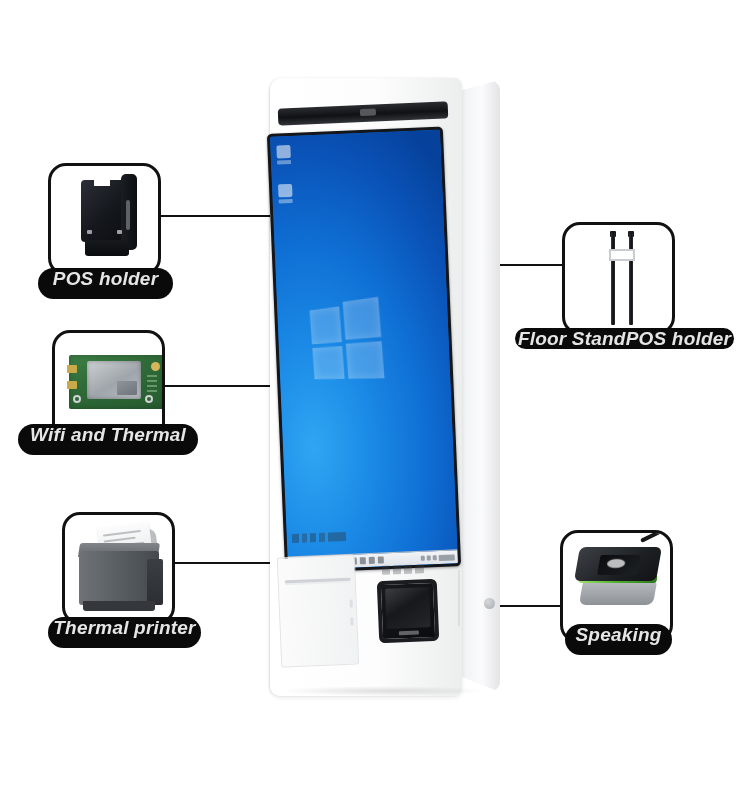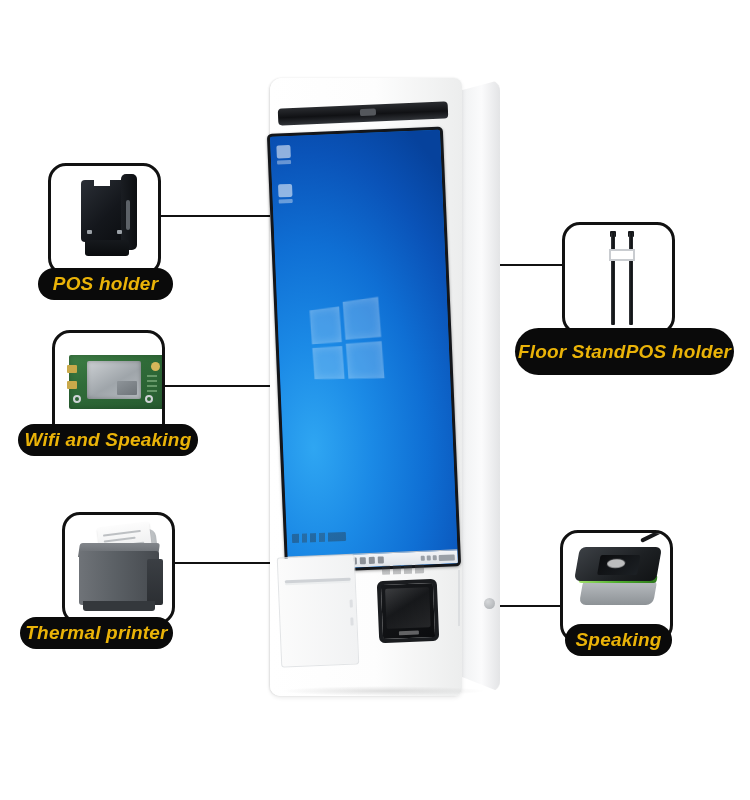--- a/index.html
+++ b/index.html
@@ -37,31 +37,31 @@
   .callout-art {
     position: absolute;
     inset: 0;
   }
 
   
   .label-pill {
     position: absolute;
     background: #0a0a0a;
     border-radius: 999px;
-    color: #eab308;
+    color: #e5e5e5;
     font-weight: bold;
     font-style: italic;
     font-size: 19px;
     letter-spacing: 0.2px;
     display: flex;
-    align-items: center;
+    align-items: flex-start;
     justify-content: center;
     white-space: nowrap;
     box-sizing: border-box;
-    padding: 16px 14px;
+    padding: 0 14px;
   }
 
   
   #kiosk {
     position: absolute;
     left: 262px;
     top: 78px;
     width: 240px;
     height: 618px;
   }
@@ -671,52 +671,52 @@
         <div class="pad" style="left:4px; top:40px;"></div>
         <div class="pad" style="left:76px; top:40px;"></div>
         <div class="trace" style="top:20px;"></div>
         <div class="trace" style="top:25px;"></div>
         <div class="trace" style="top:30px;"></div>
         <div class="trace" style="top:35px;"></div>
       </div>
     </div>
   </div>
   <div class="label-pill" style="left:18px; top:424px; width:180px; height:31px;">
-    <span>Wifi and Speaking</span>
+    <span>Wifi and Thermal</span>
   </div>
 
   <div class="callout-box" style="left:62px; top:512px; width:113px; height:113px;">
     <div class="callout-art prn-art">
       <div class="roll"></div>
       <div class="paper">
         <div class="paper-line" style="top:7px;  width:38px;"></div>
         <div class="paper-line" style="top:13px; width:32px;"></div>
         <div class="paper-line" style="top:19px; width:40px;"></div>
         <div class="paper-line" style="top:25px; width:28px;"></div>
       </div>
       <div class="top"></div>
       <div class="body"></div>
       <div class="side"></div>
       <div class="foot"></div>
     </div>
   </div>
-  <div class="label-pill" style="left:20px; top:617px; width:153px; height:31px;">
+  <div class="label-pill" style="left:48px; top:617px; width:153px; height:31px;">
     <span>Thermal printer</span>
   </div>
 
   <div class="callout-box" style="left:562px; top:222px; width:113px; height:113px;">
     <div class="callout-art stand-art">
       <div class="cap" style="left:45px;"></div>
       <div class="cap" style="left:63px;"></div>
       <div class="pole pole-l"></div>
       <div class="pole pole-r"></div>
       <div class="brace"></div>
     </div>
   </div>
-  <div class="label-pill" style="left:515px; top:328px; width:219px; height:47px;">
+  <div class="label-pill" style="left:515px; top:328px; width:219px; height:21px;">
     <span>Floor StandPOS holder</span>
   </div>
 
   <div class="callout-box" style="left:560px; top:530px; width:113px; height:113px;">
     <div class="callout-art scan-art">
       <div class="cable"></div>
       <div class="base"></div>
       <div class="green"></div>
       <div class="top">
         <div class="window">

